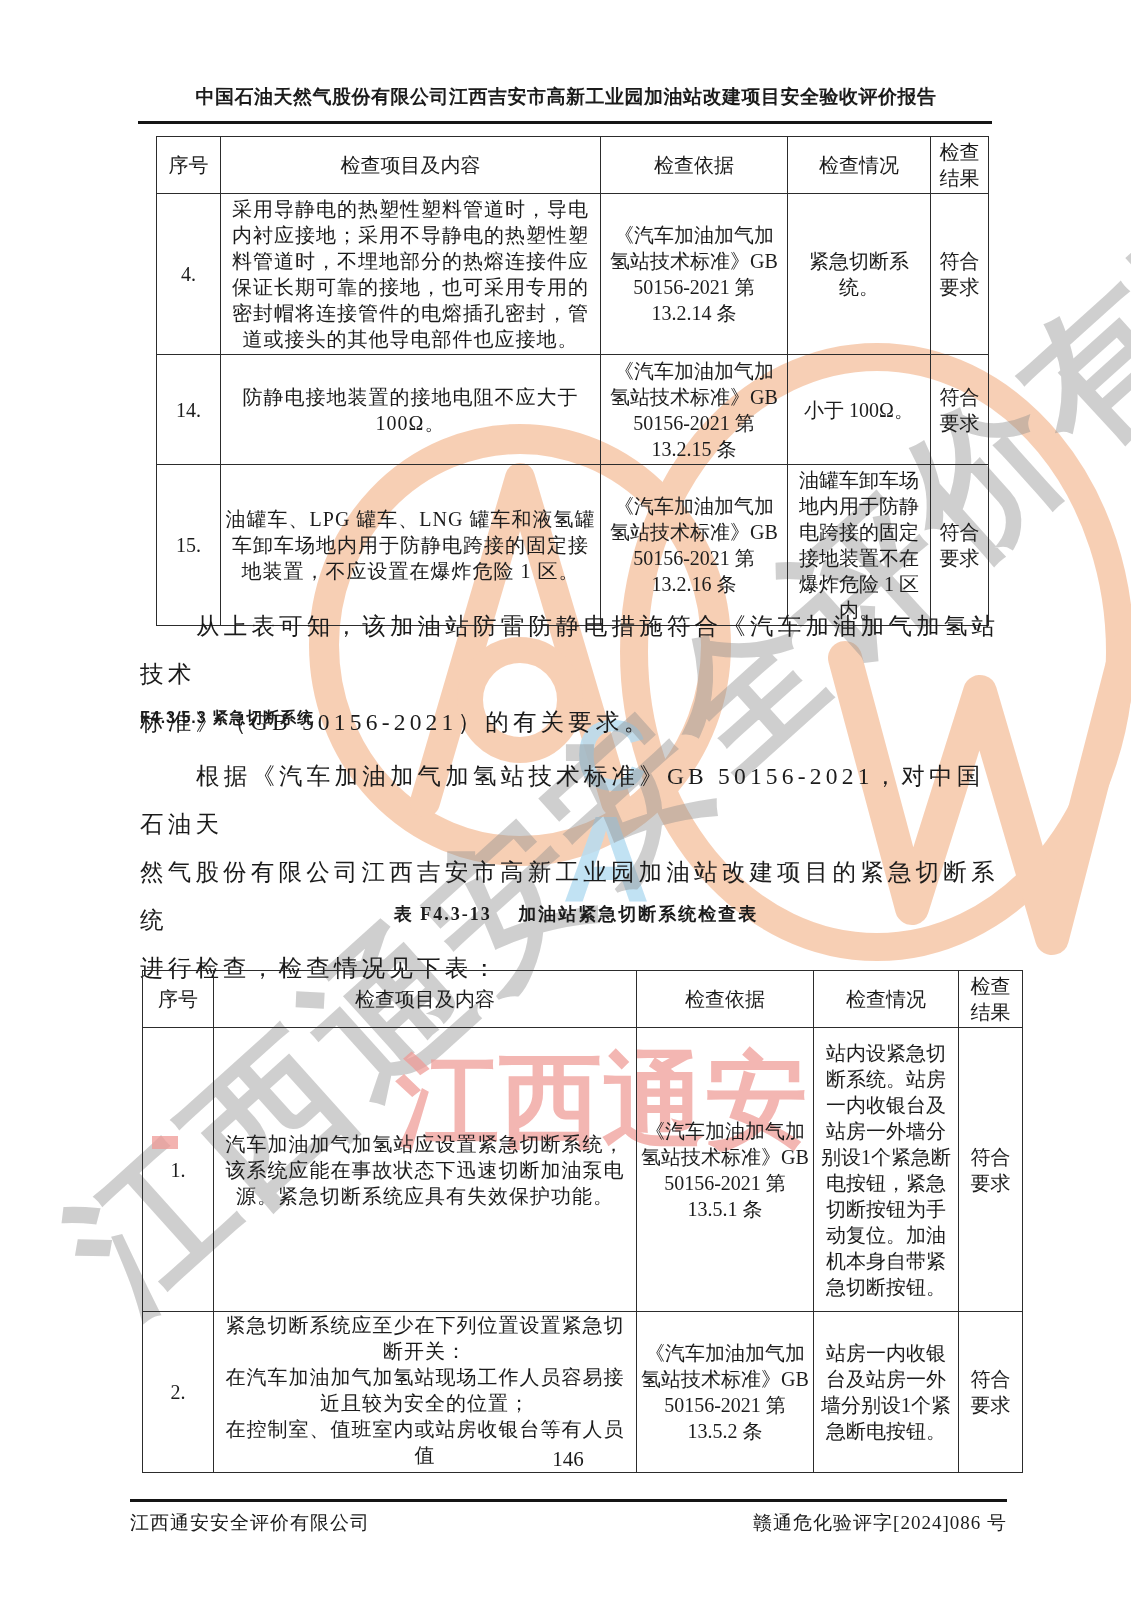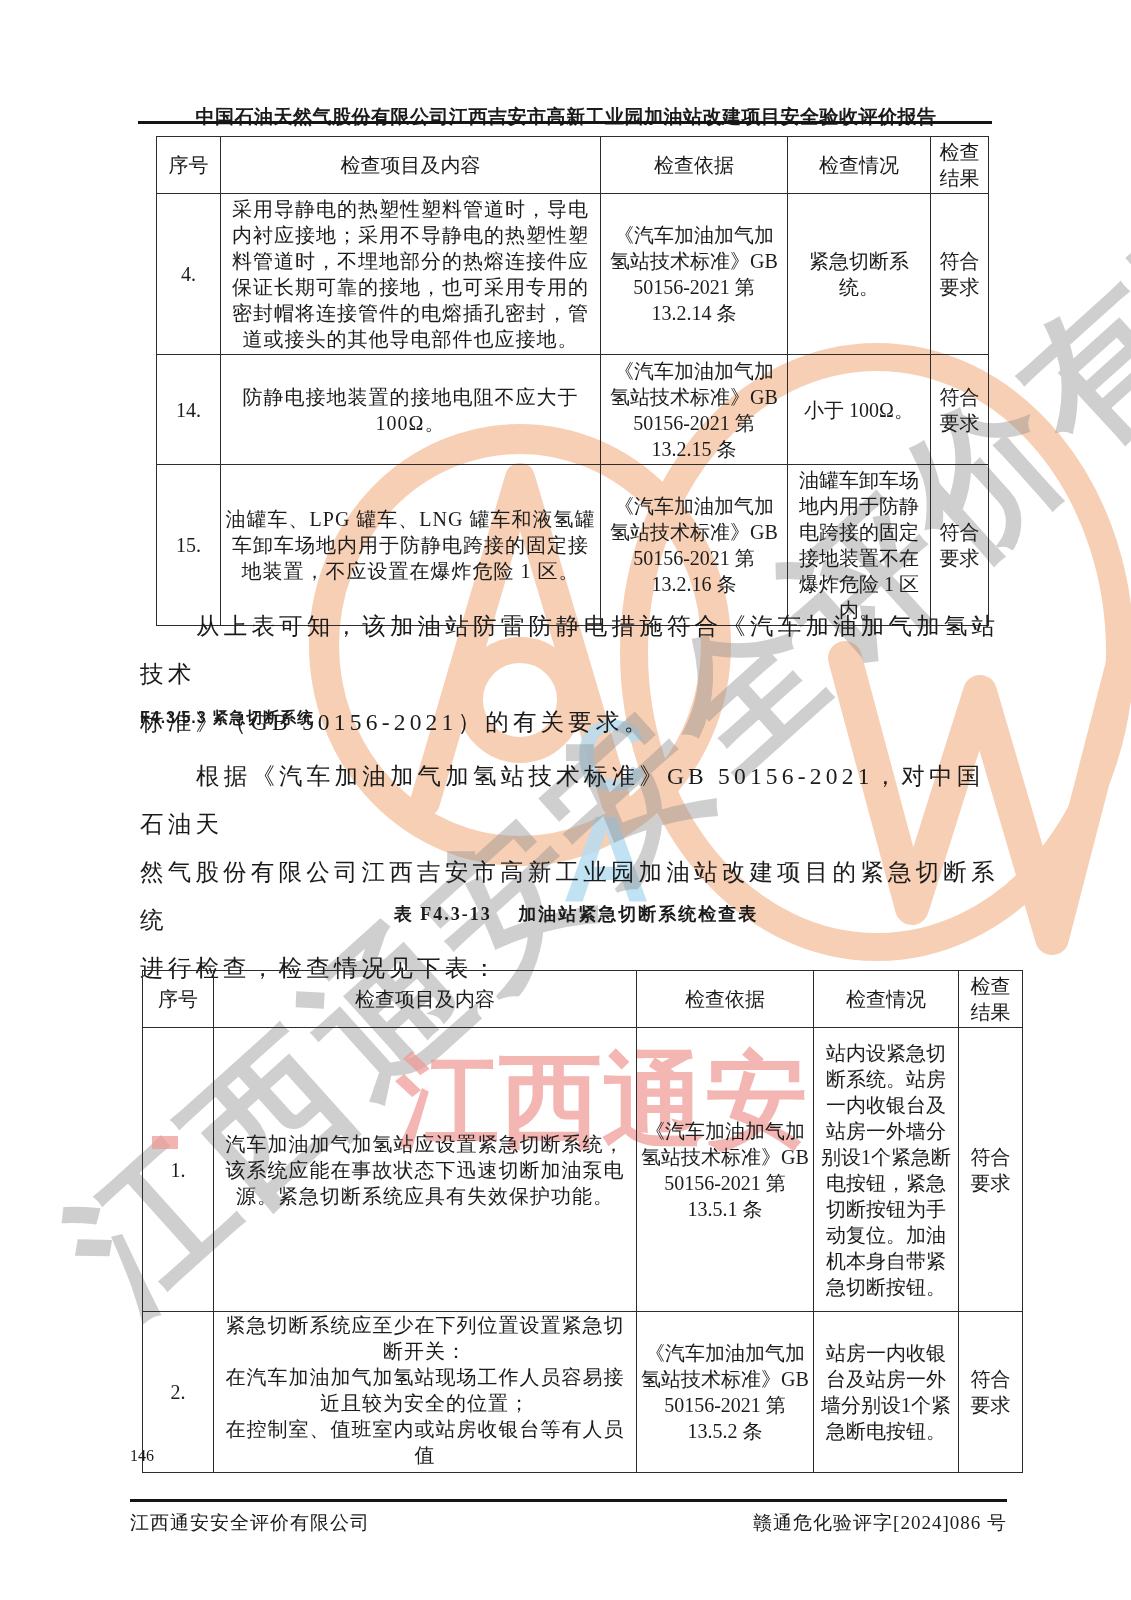--- a/index.html
+++ b/index.html
@@ -2,21 +2,21 @@
 <html><head>
 <meta charset="utf-8">
 <style>
   html,body{margin:0;padding:0;background:#e8e8e8;}
   .page{position:relative;width:1131px;height:1600px;background:#ffffff;margin:0 auto;
         overflow:hidden;font-family:"Liberation Serif","DejaVu Serif",serif;color:#1b1b1b;}
   .wm{position:absolute;left:0;top:0;z-index:0;}
   .wm text{font-family:"Liberation Sans","DejaVu Sans",sans-serif;}
   .content{position:absolute;inset:0;z-index:1;}
 
-  .doc-header{position:absolute;top:104px;left:140px;width:852px;text-align:center;
+  .doc-header{position:absolute;top:84px;left:140px;width:852px;text-align:center;
               font-size:19px;font-weight:600;letter-spacing:0.5px;}
   .header-rule{position:absolute;top:121px;left:138px;width:854px;height:3px;background:#151515;}
 
   table.t{border-collapse:collapse;table-layout:fixed;position:absolute;}
   table.t td{border:1.6px solid #2c2c2c;text-align:center;vertical-align:middle;
              font-size:20px;line-height:26px;padding:2px 3px;color:#1c1c1c;}
   table.t1{top:136px;left:156px;width:832px;}
   table.t2{top:970px;left:142px;width:880px;}
   td.item{line-height:26px;letter-spacing:1px;}
   td.basis{white-space:pre-line;line-height:27px;}
@@ -28,21 +28,21 @@
 
   .para{position:absolute;left:140px;width:872px;font-size:23.5px;line-height:48px;
         letter-spacing:4.2px;white-space:pre-line;text-indent:56px;}
   .para1{top:602px;}
   .para2{top:752px;}
   .heading{position:absolute;top:708px;left:140px;font-size:16px;font-weight:bold;
            font-family:"Liberation Sans","DejaVu Sans",sans-serif;letter-spacing:1px;}
   .caption{position:absolute;top:902px;left:140px;width:872px;text-align:center;
            font-size:18px;font-weight:700;letter-spacing:2px;}
 
-  .page-number{position:absolute;top:1447px;left:130px;width:876px;font-size:16px;}
+  .page-number{position:absolute;top:1447px;left:130px;width:876px;text-align:center;font-size:21px;}
   .footer-rule{position:absolute;top:1499px;left:130px;width:877px;height:3px;background:#151515;}
   .footer{position:absolute;top:1510px;left:130px;width:877px;font-size:19px;letter-spacing:1px;}
   .footer .fl{float:left;}
   .footer .fr{float:right;}
 </style>
 </head>
 <body>
 
 <div class="page">
 

